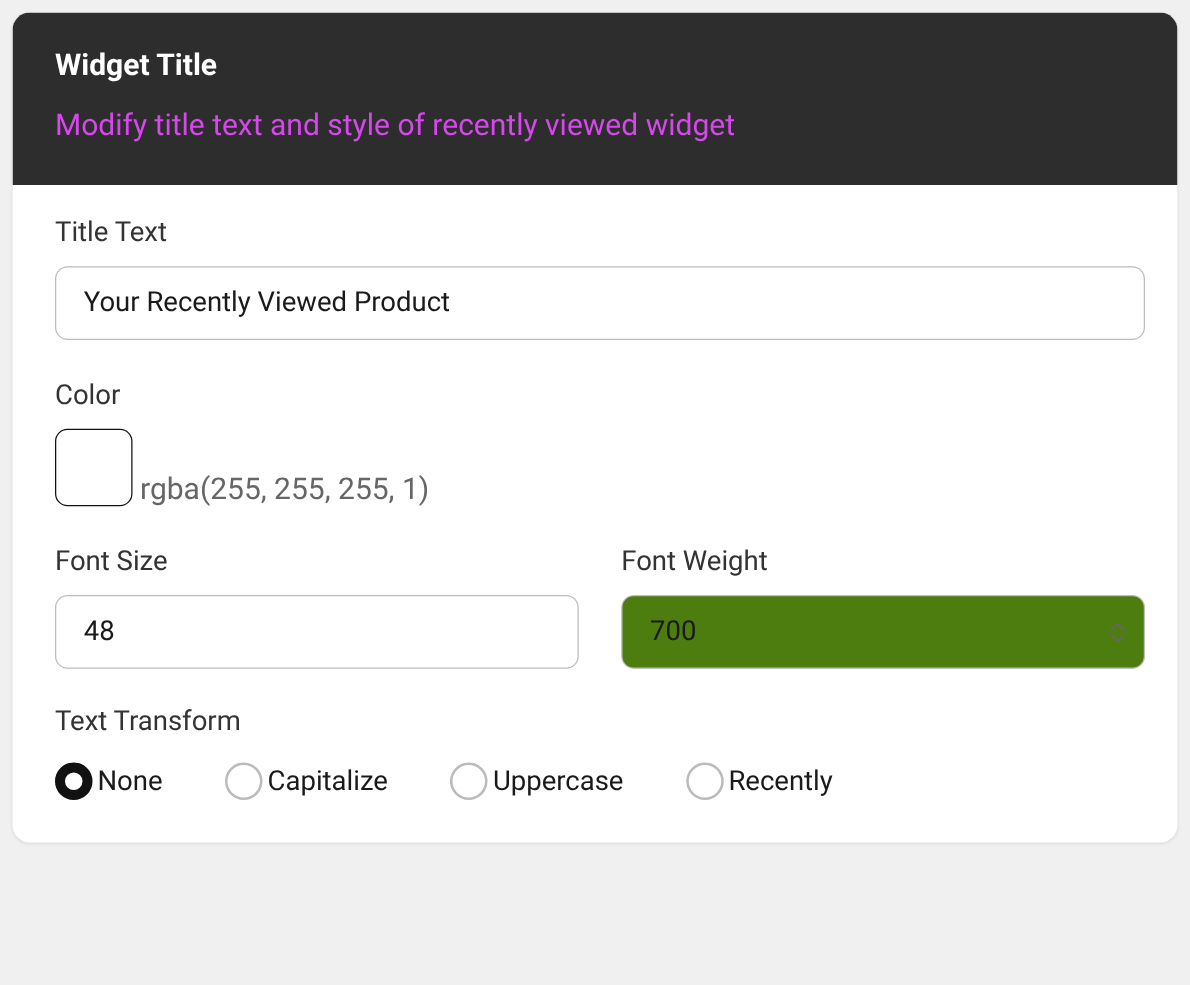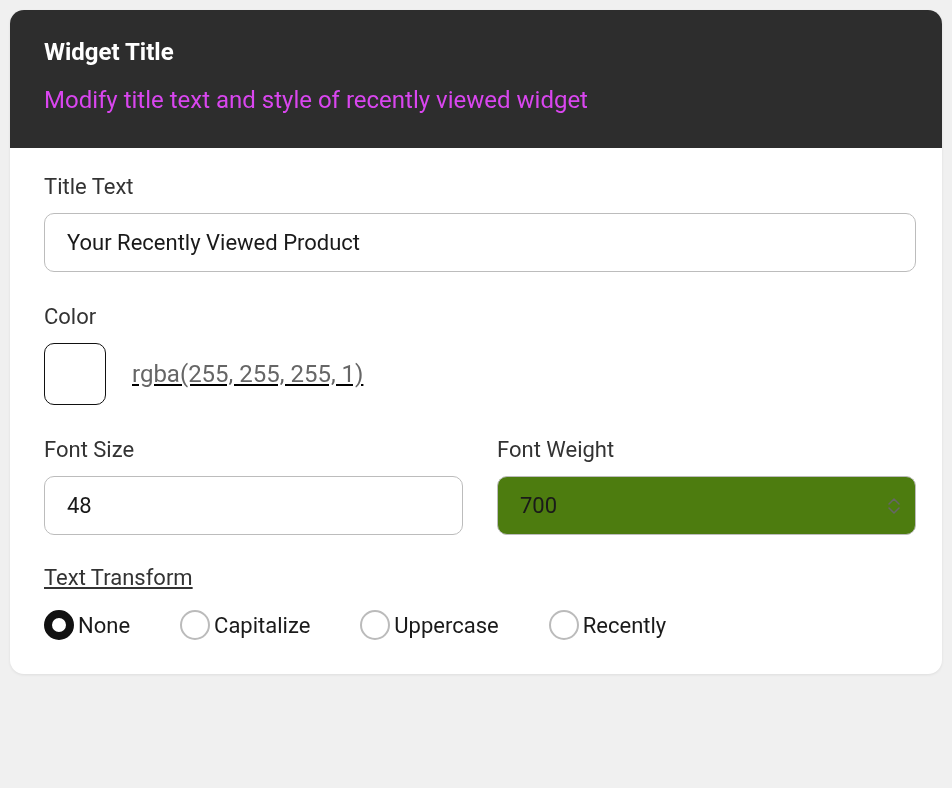--- a/index.html
+++ b/index.html
@@ -51,23 +51,22 @@
       font-size: 22px;
       padding: 16px 22px;
       border: 1px solid #bcbcbc;
       border-radius: 10px;
       background: #fff;
       color: #1a1a1a;
       font-family: inherit;
     }
     .color-row {
       display: flex;
-      align-items: center;
-      gap: 26px;
-      text-decoration: underline;
+      align-items: flex-end;
+      gap: 6px;
     }
     .color-swatch {
       width: 62px;
       height: 62px;
       border: 1.5px solid #111;
       border-radius: 10px;
       background: #fff;
       cursor: pointer;
     }
     .color-value {
@@ -145,21 +144,20 @@
     }
     .radio-label {
       font-size: 22px;
       color: #1a1a1a;
     }
     .transform-label {
       font-size: 22px;
       color: #333;
       margin-bottom: 20px;
       display: block;
-      text-decoration: underline;
     }
   </style>
 </head>
 <body>
 
 <div class="card">
   <div class="card-header">
     <div class="card-header-title">Widget Title</div>
     <div class="card-header-desc">Modify title text and style of recently viewed widget</div>
   </div>

